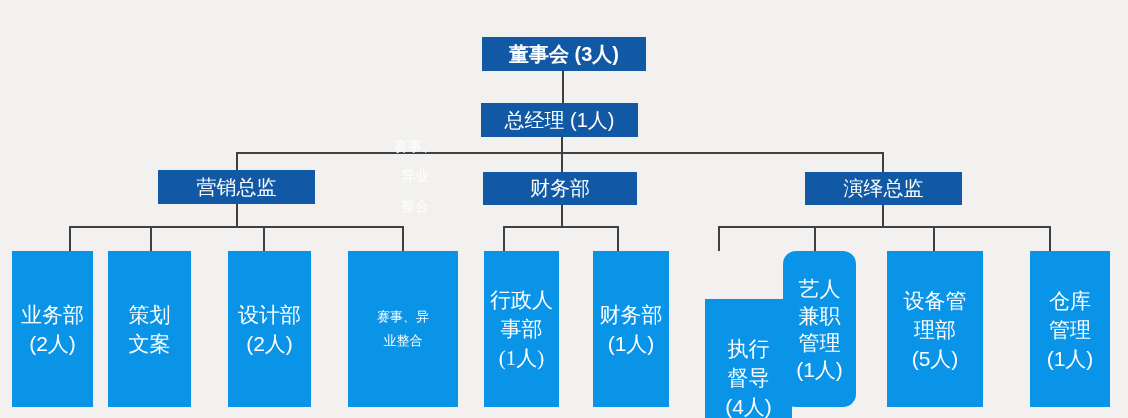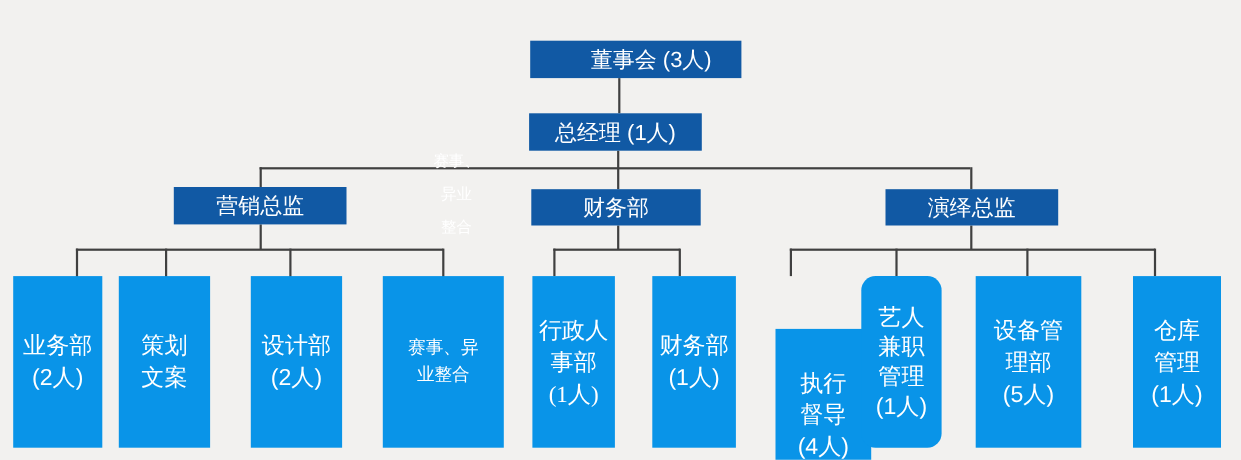--- a/index.html
+++ b/index.html
@@ -24,31 +24,31 @@
   .dark{background:var(--node-dark);font-size:20px;}
   .leaf{
     background:var(--node-bright);font-size:21px;line-height:29px;
     top:251px;height:156px;
   }
   .hline,.vline{position:absolute;background:var(--connector);z-index:1;}
   .hline{height:1.5px;}
   .vline{width:1.5px;}
 
   
-  #n-board{left:482px;top:37px;width:164px;height:34px;font-weight:normal;padding-left:28px;}
+  #n-board{left:482px;top:37px;width:164px;height:34px;font-weight:bold;}
   #n-gm{left:481px;top:103px;width:157px;height:34px;}
   #n-marketing{left:158px;top:170px;width:157px;height:34px;text-align:right;}
   #n-finance{left:483px;top:172px;width:154px;height:33px;}
   #n-performance{left:805px;top:172px;width:157px;height:33px;}
 
   
   #l0{left:12px;width:81px;}
   #l1{left:108px;width:83px;}
   #l2{left:228px;width:83px;}
-  #l3{left:348px;width:110px;font-size:16px;line-height:24px;}
+  #l3{left:348px;width:110px;font-size:13px;line-height:24px;}
   #l4{left:484px;width:75px;font-family:Liberation Serif, serif;}
   #l5{left:593px;width:76px;}
   #l6{left:705px;width:87px;margin-top:48px;}
   #l7{left:783px;width:73px;line-height:27px;border-radius:13px;}
   #l8{left:887px;width:96px;}
   #l9{left:1030px;width:80px;}
 
   
   #c-root-gm{left:562px;top:71px;height:32px;}
   #c-gm-down{left:561px;top:137px;height:35px;}

